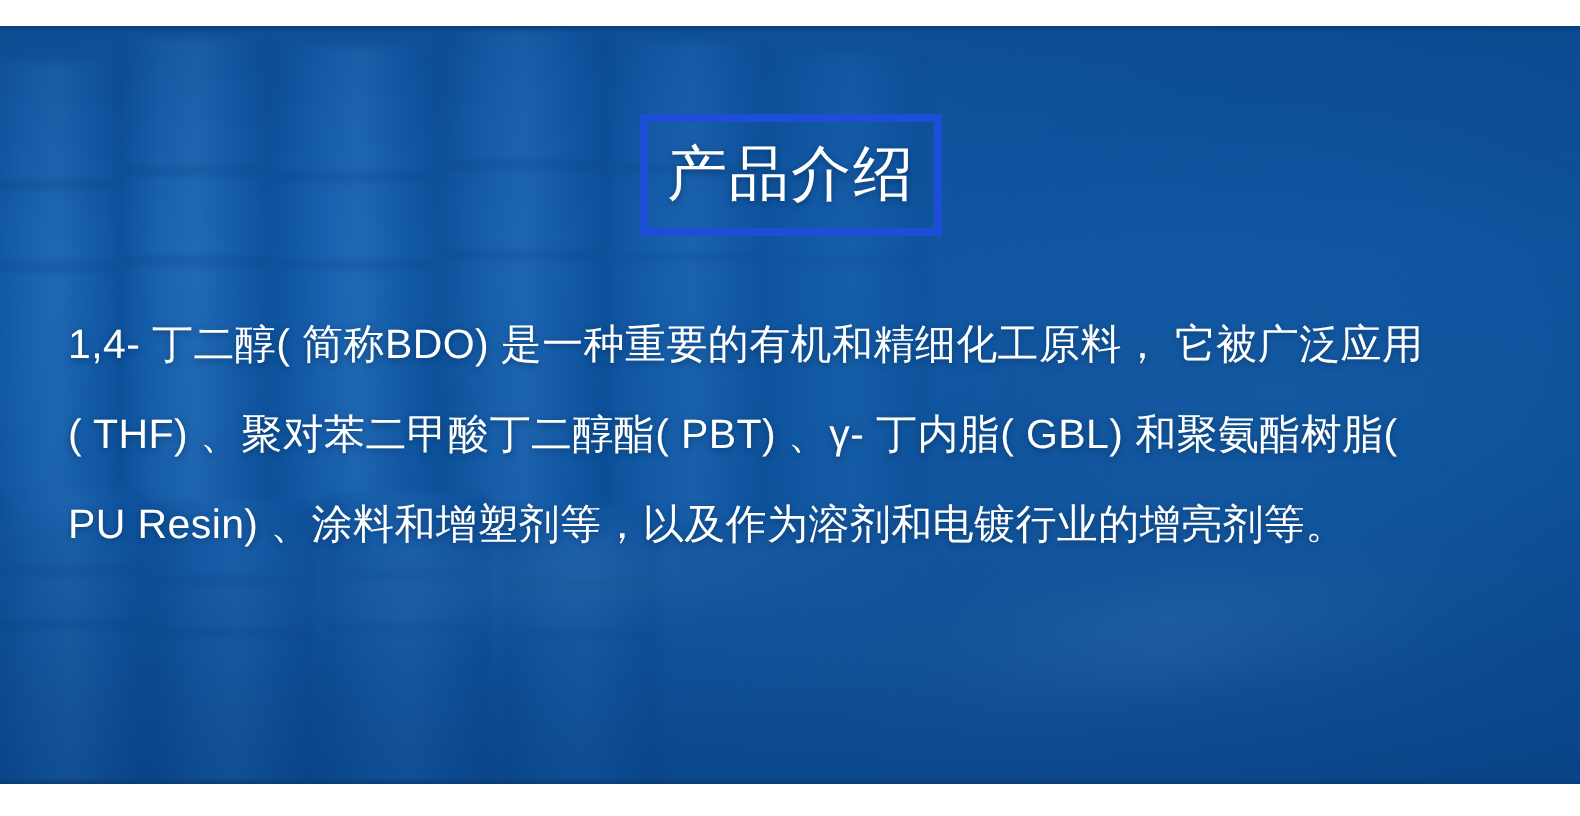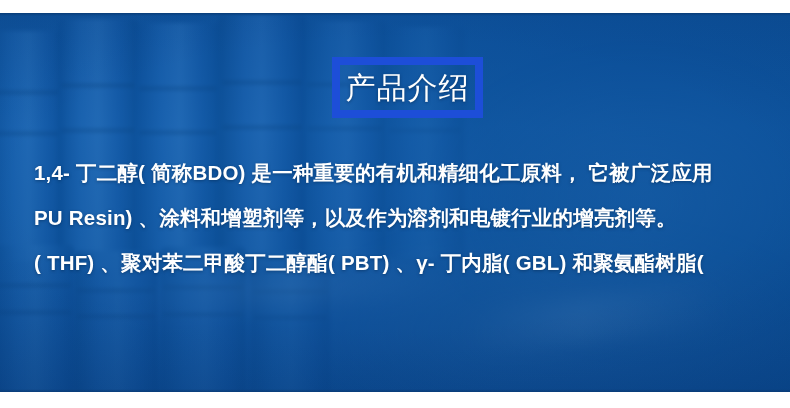--- a/index.html
+++ b/index.html
@@ -148,26 +148,25 @@
     background: #ffffff;
   }
 
   
   .title-box {
     position: absolute;
     left: 320px;
     top: 57px;
     width: 151px;
     height: 61px;
-    border: 8px solid #1d4ed8;
+    border: 4px solid #1d4ed8;
     box-sizing: border-box;
     display: flex;
     align-items: center;
     justify-content: center;
-    margin-left: 12px;
   }
   .title-text {
     color: #ffffff;
     font-size: 30px;
     line-height: 1;
     letter-spacing: 1px;
     font-weight: 400;
     white-space: nowrap;
     text-shadow: 0 1px 3px rgba(3,35,72,.55);
   }
@@ -179,21 +178,20 @@
     top: 150px;
     width: 726px;
   }
   .body-line {
     color: #ffffff;
     font-size: 20.5px;
     line-height: 45px;
     letter-spacing: .2px;
     white-space: nowrap;
     text-shadow: 0 1px 3px rgba(3,35,72,.5);
-    font-weight: bold;
   }
 </style>
 </head>
 <body>
 
 <div class="banner">
 
   <div class="photo-bg">
     <div class="photo-base"></div>
 
@@ -221,17 +219,17 @@
 
   <div class="bar-top"></div>
   <div class="bar-bottom"></div>
 
   <div class="title-box">
     <span class="title-text">产品介绍</span>
   </div>
 
   <div class="body-text">
     <div class="body-line">1,4- 丁二醇( 简称BDO) 是一种重要的有机和精细化工原料， 它被广泛应用</div>
+    <div class="body-line">( THF) 、聚对苯二甲酸丁二醇酯( PBT) 、γ- 丁内脂( GBL) 和聚氨酯树脂(</div>
     <div class="body-line">PU Resin) 、涂料和增塑剂等，以及作为溶剂和电镀行业的增亮剂等。</div>
-    <div class="body-line">( THF) 、聚对苯二甲酸丁二醇酯( PBT) 、γ- 丁内脂( GBL) 和聚氨酯树脂(</div>
   </div>
 
 </div>
 
 </body></html>

